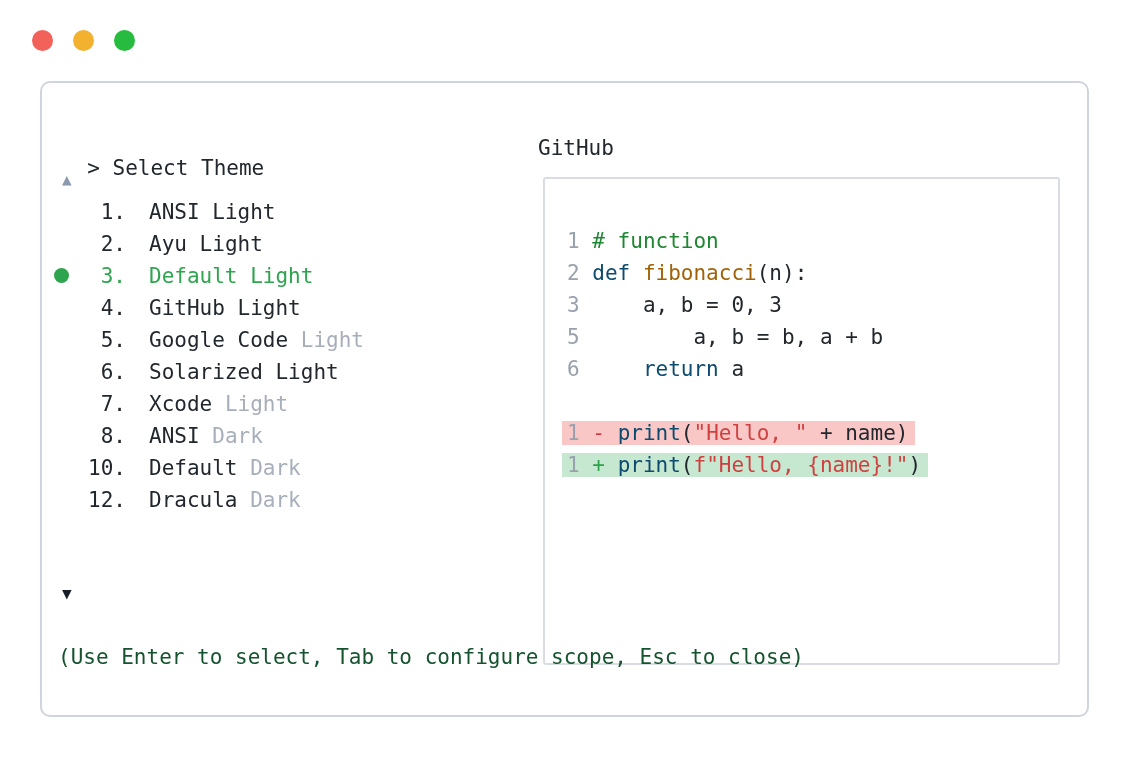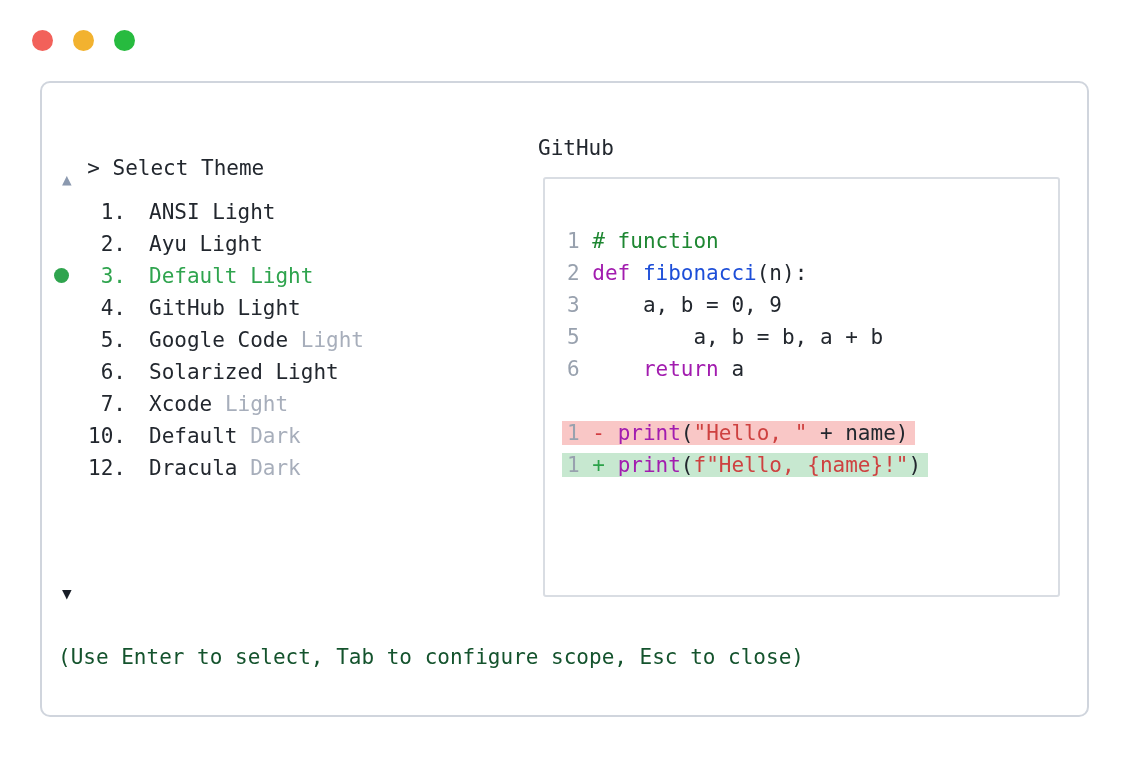--- a/index.html
+++ b/index.html
@@ -42,30 +42,30 @@
   .theme-item .label { margin-left: 23px; text-align: right; }
   .theme-item .variant.muted { color: #a7aebb; }
   .theme-item.selected, .theme-item.selected .num, .theme-item.selected .variant { color: #2fa44e; }
   .theme-item .dot {
     position: absolute; left: -8px; top: 8px; width: 15px; height: 15px;
     border-radius: 50%; background: #2fa44e;
   }
 
   
   .preview-box {
-    position: absolute; left: 543px; top: 177px; width: 517px; height: 420px;
+    position: absolute; left: 543px; top: 177px; width: 517px; height: 488px;
     border: 2px solid #d9dde3; border-radius: 3px; background: #ffffff;
     padding: 46px 16px 0 22px; overflow: hidden;
   }
   .code-line { height: 32px; line-height: 32px; white-space: pre; }
   .ln { color: #98a1ae; }
   .tok-plain    { color: #22272e; }
   .tok-comment  { color: #1e8732; }
-  .tok-keyword  { color: #a21caf; }
-  .tok-function { color: #1d4ed8; margin-top: 40px; }
+  .tok-keyword  { color: #0c4a6e; }
+  .tok-function { color: #a16207; margin-top: 40px; }
   .tok-string   { color: #ce4140; }
   .hl { padding: 0 7px 0 5px; margin-left: -5px; }
   .hl.removed { background: #f9c7c6; }
   .hl.added   { background: #c7e8d0; }
   .sign-removed { color: #d23c40; }
   .sign-added   { color: #2ca24a; }
 
   .hint { left: 58px; top: 641px; color: #14532d; }
 </style>
 </head>
@@ -88,31 +88,32 @@
 <div class="row scroll-ind up abs">▲</div>
 
 <div id="theme-list">
     <div class="theme-item"><span class="num">1.</span><span class="label"><span class="name">ANSI</span> <span class="variant">Light</span></span></div>
     <div class="theme-item"><span class="num">2.</span><span class="label"><span class="name">Ayu</span> <span class="variant">Light</span></span></div>
     <div class="theme-item selected"><span class="dot"></span><span class="num">3.</span><span class="label"><span class="name">Default</span> <span class="variant">Light</span></span></div>
     <div class="theme-item"><span class="num">4.</span><span class="label"><span class="name">GitHub</span> <span class="variant">Light</span></span></div>
     <div class="theme-item"><span class="num">5.</span><span class="label"><span class="name">Google Code</span> <span class="variant muted">Light</span></span></div>
     <div class="theme-item"><span class="num">6.</span><span class="label"><span class="name">Solarized</span> <span class="variant">Light</span></span></div>
     <div class="theme-item"><span class="num">7.</span><span class="label"><span class="name">Xcode</span> <span class="variant muted">Light</span></span></div>
+    <div class="theme-item"><span class="num">8.</span><span class="label"><span class="name">ANSI</span> <span class="variant muted">Dark</span></span></div>
     <div class="theme-item"><span class="num">10.</span><span class="label"><span class="name">Default</span> <span class="variant muted">Dark</span></span></div>
     <div class="theme-item"><span class="num">12.</span><span class="label"><span class="name">Dracula</span> <span class="variant muted">Dark</span></span></div>
   </div>
 
 <div class="row scroll-ind down abs">▼</div>
 
 <div class="preview-box">
   <div id="code-block">
       <div class="code-line"><span class="ln">1</span> <span class="tok-comment"># function</span></div>
       <div class="code-line"><span class="ln">2</span> <span class="tok-keyword">def</span><span class="tok-plain"> </span><span class="tok-function">fibonacci</span><span class="tok-plain">(n):</span></div>
-      <div class="code-line"><span class="ln">3</span> <span class="tok-plain">    a, b = 0, 9</span></div>
+      <div class="code-line"><span class="ln">3</span> <span class="tok-plain">    a, b = 0, 3</span></div>
       <div class="code-line"><span class="ln">5</span> <span class="tok-plain">        a, b = b, a + b</span></div>
       <div class="code-line"><span class="ln">6</span> <span class="tok-plain">    </span><span class="tok-keyword">return</span><span class="tok-plain"> a</span></div>
       <div class="code-line"></div>
       <div class="code-line"><span class="hl removed"><span class="ln">1</span> <span class="sign-removed">-</span> <span class="tok-keyword">print</span><span class="tok-plain">(</span><span class="tok-string">"Hello, "</span><span class="tok-plain"> + name)</span></span></div>
       <div class="code-line"><span class="hl added"><span class="ln">1</span> <span class="sign-added">+</span> <span class="tok-keyword">print</span><span class="tok-plain">(</span><span class="tok-string">f"Hello, {name}!"</span><span class="tok-plain">)</span></span></div>
     </div>
 </div>
 
 <div class="row hint abs">(Use Enter to select, Tab to configure scope, Esc to close)</div>
 

